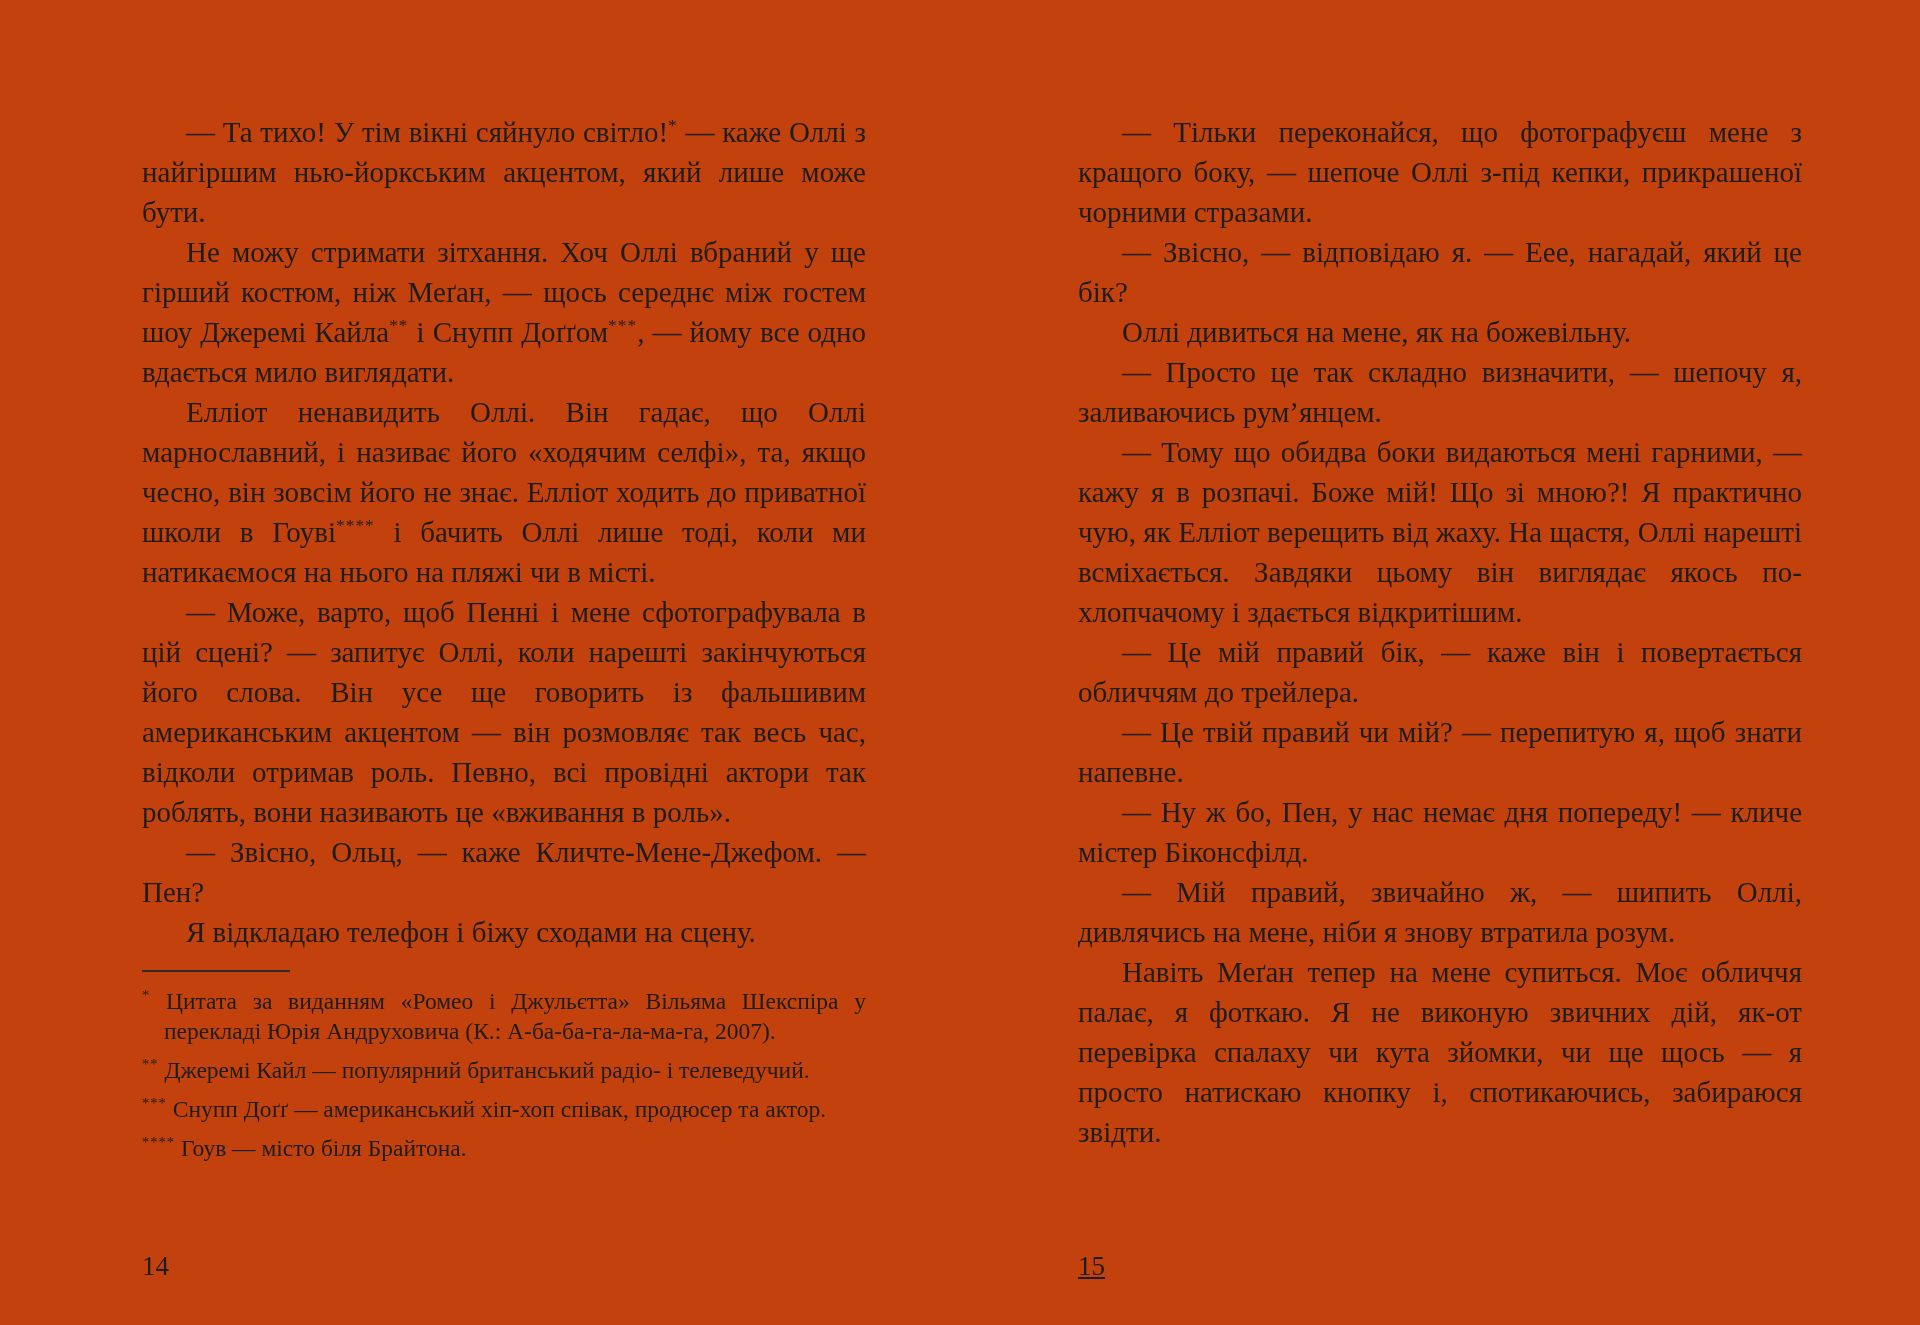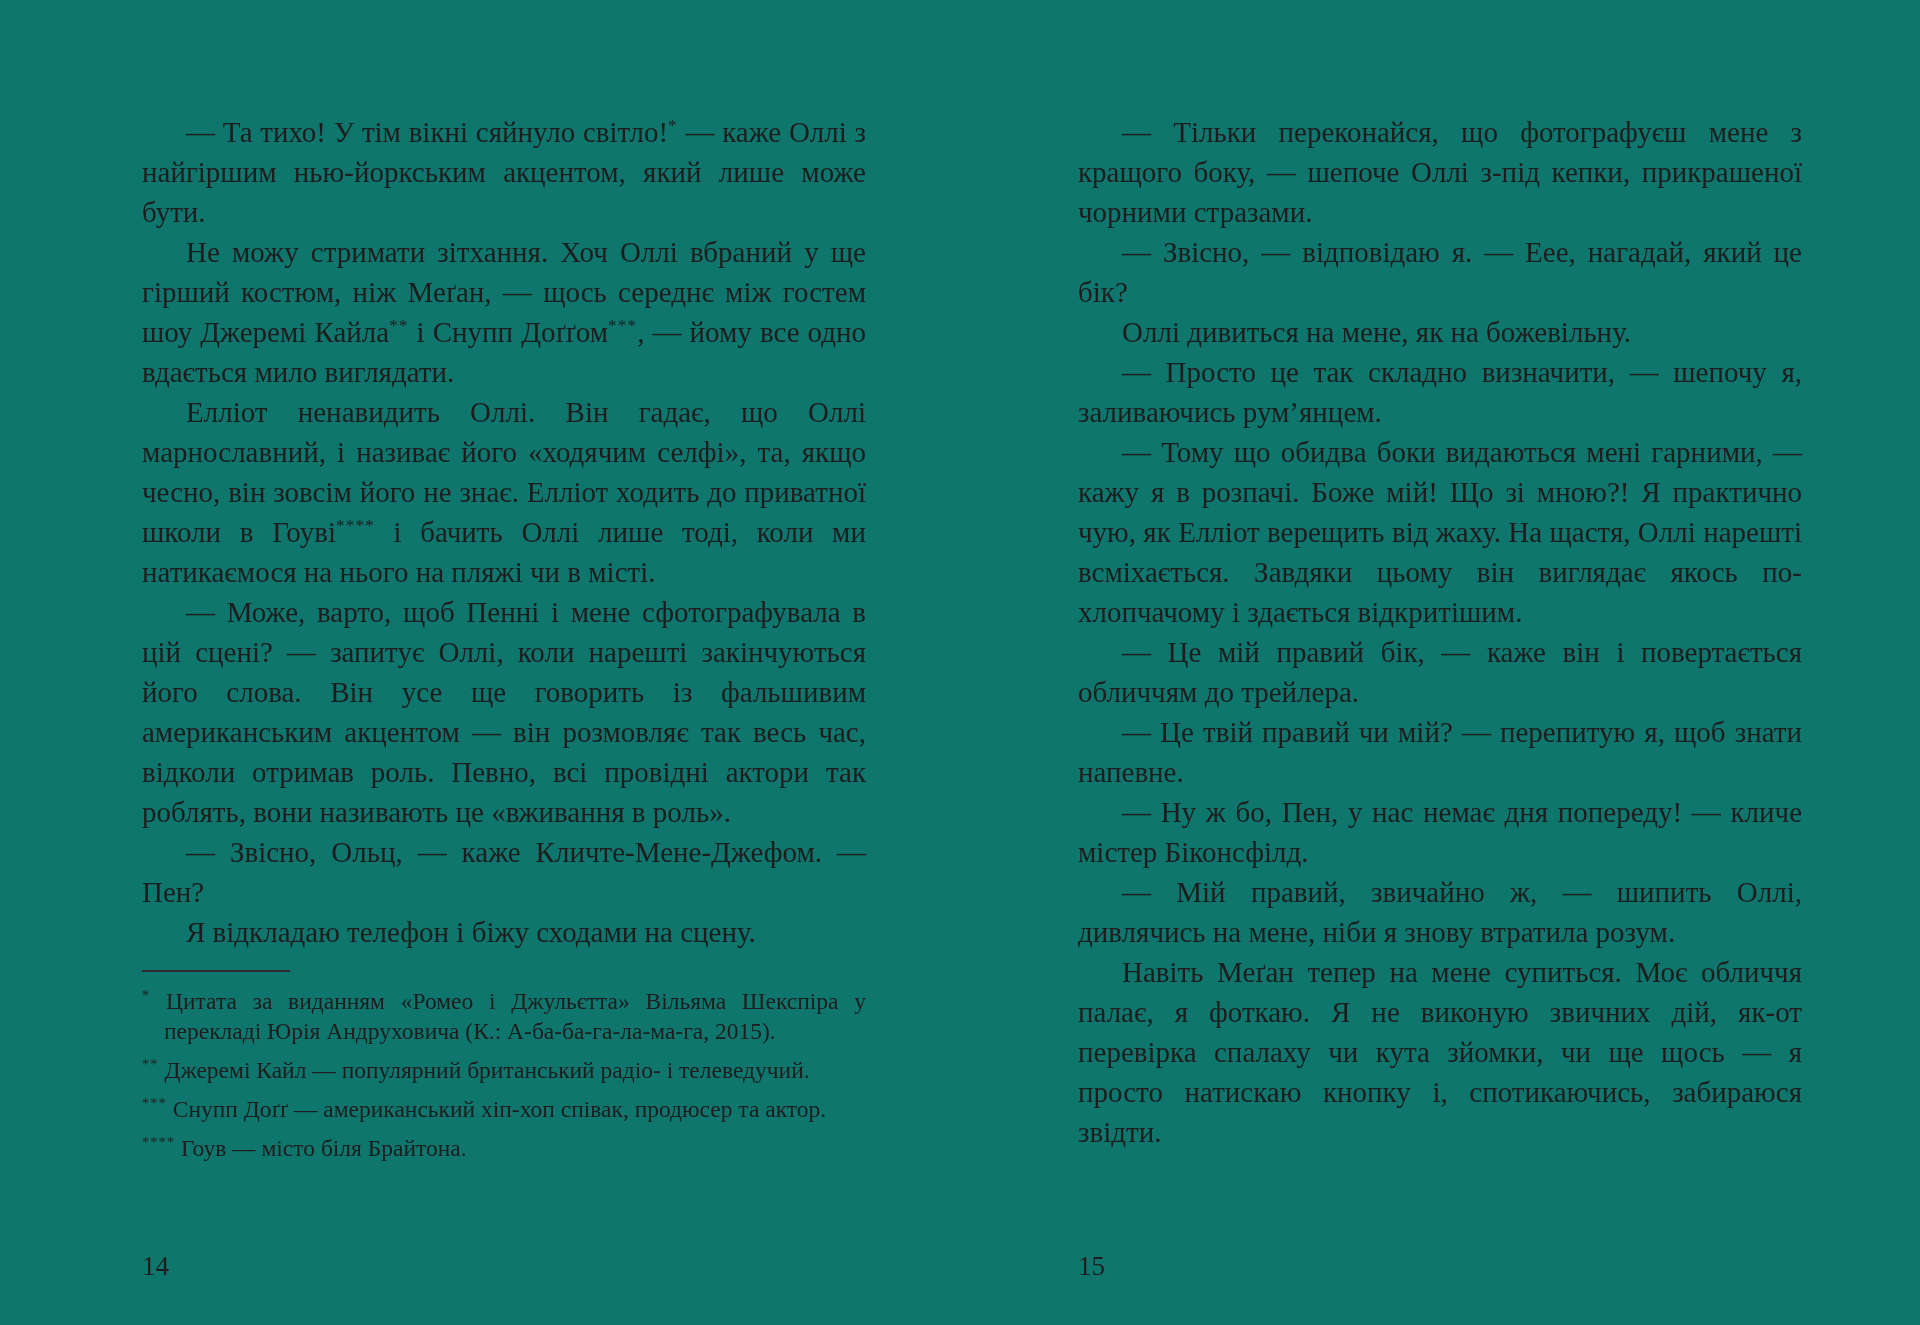--- a/index.html
+++ b/index.html
@@ -5,21 +5,21 @@
   * { box-sizing: border-box; }
   html, body { margin: 0; padding: 0; }
   body {
     width: 1920px;
     height: 1325px;
     background: #ffffff;
     overflow: hidden;
     font-family: "Liberation Serif", "DejaVu Serif", serif;
     color: #1d1d1d;
   }
-  .spread { position: relative; width: 1920px; height: 1325px; background: #0f766e; }
+  .spread { position: relative; width: 1920px; height: 1325px; background: #c2410c; }
   .page { position: absolute; top: 0; height: 100%; width: 960px; }
   .page--left  { left: 0; }
   .page--right { left: 960px; }
 
   .text-block {
     position: absolute;
     top: 112px;
     font-size: 29px;
     line-height: 40px;
     text-align: justify;
@@ -61,41 +61,41 @@
   }
 
   .page-number {
     position: absolute;
     top: 1250px;
     font-size: 27px;
     line-height: 32px;
     color: #1d1d1d;
   }
   .page--left  .page-number { left: 142px; width: 724px; }
-  .page--right .page-number { left: 118px; width: 724px; }
+  .page--right .page-number { left: 118px; width: 724px; text-decoration: underline; }
 </style>
 </head>
 <body>
 
 <div class="spread">
 
   <div class="page page--left">
     <div class="text-block">
       <div>
           <p class="para"><span>— Та тихо! У тім вікні сяйнуло світло!</span><sup class="fn-ref">*</sup><span> — каже Оллі з найгіршим нью-йоркським акцентом, який лише може бути.</span></p>
           <p class="para"><span>Не можу стримати зітхання. Хоч Оллі вбраний у ще гірший костюм, ніж Меґан, — щось середнє між гостем шоу Джеремі Кайла</span><sup class="fn-ref">**</sup><span> і Снупп Доґґом</span><sup class="fn-ref">***</sup><span>, — йому все одно вдається мило виглядати.</span></p>
           <p class="para"><span>Елліот ненавидить Оллі. Він гадає, що Оллі марнославний, і називає його «ходячим селфі», та, якщо чесно, він зовсім його не знає. Елліот ходить до приватної школи в Гоуві</span><sup class="fn-ref">****</sup><span> і бачить Оллі лише тоді, коли ми натикаємося на нього на пляжі чи в місті.</span></p>
           <p class="para"><span>— Може, варто, щоб Пенні і мене сфотографувала в цій сцені? — запитує Оллі, коли нарешті закінчуються його слова. Він усе ще говорить із фальшивим американським акцентом — він розмовляє так весь час, відколи отримав роль. Певно, всі провідні актори так роблять, вони називають це «вживання в роль».</span></p>
           <p class="para"><span>— Звісно, Ольц, — каже Кличте-Мене-Джефом. — Пен?</span></p>
           <p class="para"><span>Я відкладаю телефон і біжу сходами на сцену.</span></p>
         </div>
       <div class="footnotes">
         <div class="fn-rule"></div>
         <div>
-            <div class="footnote"><sup>*</sup><span> Цитата за виданням «Ромео і Джульєтта» Вільяма Шекспіра у перекладі Юрія Андруховича (К.: А-ба-ба-га-ла-ма-га, 2015).</span></div>
+            <div class="footnote"><sup>*</sup><span> Цитата за виданням «Ромео і Джульєтта» Вільяма Шекспіра у перекладі Юрія Андруховича (К.: А-ба-ба-га-ла-ма-га, 2007).</span></div>
             <div class="footnote"><sup>**</sup><span> Джеремі Кайл — популярний британський радіо- і телеведучий.</span></div>
             <div class="footnote"><sup>***</sup><span> Снупп Доґґ — американський хіп-хоп співак, продюсер та актор.</span></div>
             <div class="footnote"><sup>****</sup><span> Гоув — місто біля Брайтона.</span></div>
           </div>
       </div>
     </div>
     <div class="page-number">14</div>
   </div>
 
   <div class="page page--right">

